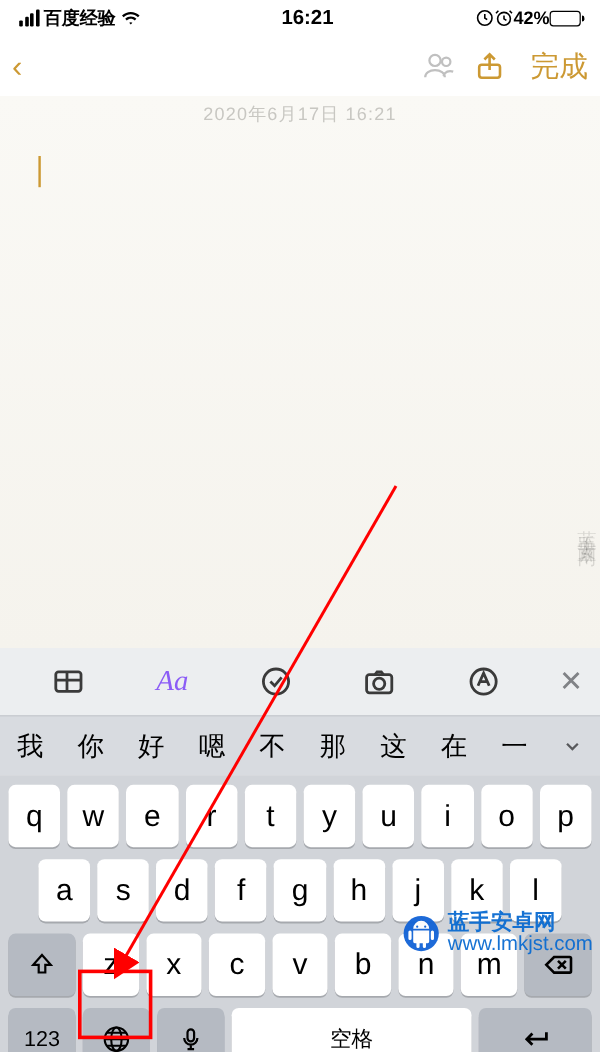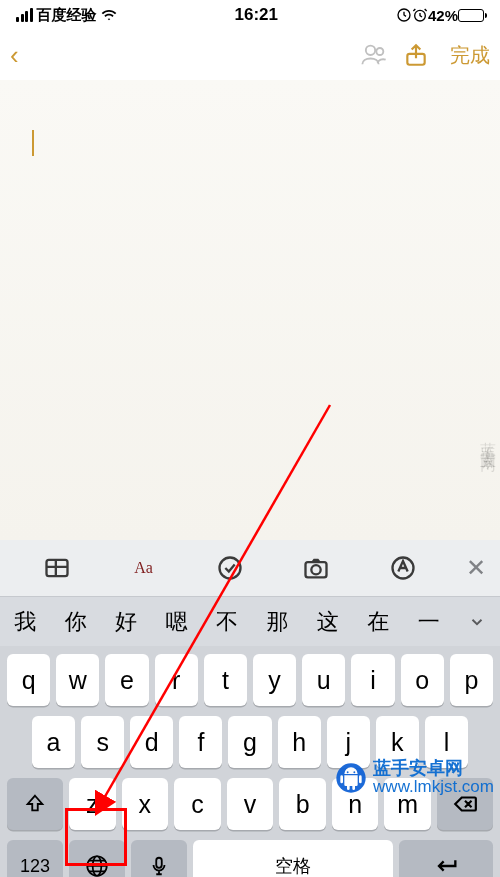--- a/index.html
+++ b/index.html
@@ -18,30 +18,30 @@
     .battery::after { content:""; position:absolute; right:-4px; top:3px; width:2.5px; height:5px; background:#000; border-radius:0 2px 2px 0; }
     .battery-fill { width: 42%; height: 100%; background:#000; border-radius:1px 0 0 1px; }
 
     
     .nav-bar { height: 50px; background:#fff; display:flex; align-items:center; padding: 0 10px; gap:10px; }
     .back { display:flex; align-items:center; color:#cc9933; font-size:22px; gap:2px; }
     .back-chevron { font-size:26px; line-height:1; font-weight:300; }
     .nav-spacer { flex:1; }
     .nav-icon { width:32px; height:32px; display:flex; align-items:center; justify-content:center; color:#b0b0b0; }
     .share-icon { color:#cc9933; }
-    .done-btn { color:#cc9933; font-size:20px; font-weight:500; padding-left:8px; }
+    .done-btn { color:#cc9933; font-size:24px; font-weight:500; padding-left:8px; }
 
     
     .note-area { height: 460px; background: linear-gradient(#faf9f5,#f5f3ed); position:relative; }
     .note-timestamp { text-align:center; color:#c8c7c2; font-size:15px; padding-top:6px; letter-spacing:1px; }
     .cursor { position:absolute; left:32px; top:50px; width:2px; height:26px; background:#cc9933; }
 
     
     .format-bar { height:56px; background:#eceef0; display:flex; align-items:center; padding:0 14px; gap:0; }
-    .format-item { flex:1; display:flex; align-items:center; justify-content:center; font-size:16px; color:#7f1d1d; }
+    .format-item { flex:1; display:flex; align-items:center; justify-content:center; font-size:24px; color:#8b5cf6;font-style:italic; }
     .format-item svg { width:28px; height:28px; }
     .close-x { flex:0 0 40px; font-size:24px; color:#808286; text-align:right; }
 
     
     .candidate-row { height:50px; background:#d8dbe0; display:flex; align-items:center; border-top:1px solid #c6c9ce; }
     .candidate { flex:1; text-align:center; font-size:22px; color:#000; }
     .candidate.dash { font-weight:300; }
     .candidate-more { flex:0 0 46px; display:flex; align-items:center; justify-content:center; color:#58595c; }
 
     
@@ -120,20 +120,21 @@
   <div class="nav-icon share-icon">
     <svg viewBox="0 0 24 24" width="26" height="26" fill="none" stroke="#cc9933" stroke-width="2">
         <path d="M12 3v12M8 7l4-4 4 4"></path>
         <rect x="4" y="11" width="16" height="10" rx="2"></rect>
       </svg>
   </div>
   <div class="done-btn">完成</div>
 </div>
 
 <div class="note-area">
+  <div class="note-timestamp">2020年6月17日 16:21</div>
   <div class="cursor"></div>
 </div>
 
 <div class="format-bar">
   <div class="format-item">
     <svg viewBox="0 0 24 24" fill="none" stroke="#3a3a3a" stroke-width="2">
         <rect x="3" y="5" width="18" height="14" rx="2"></rect>
         <path d="M3 11h18M11 5v14"></path>
       </svg>
   </div>

